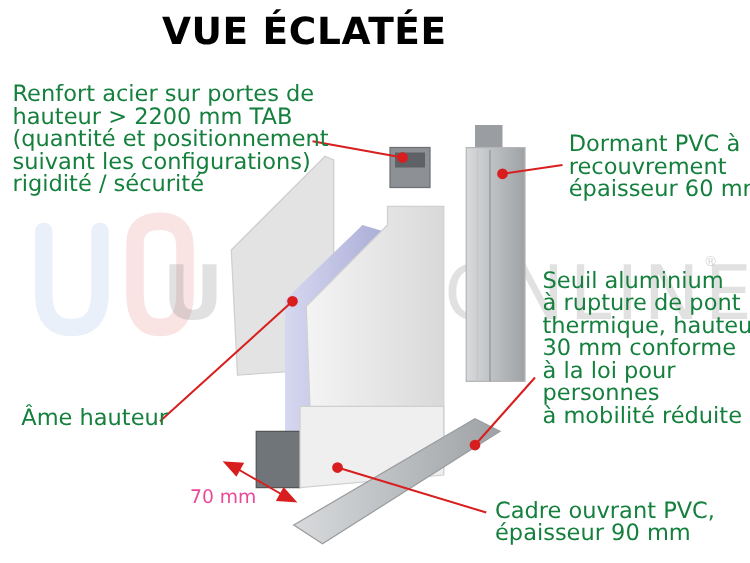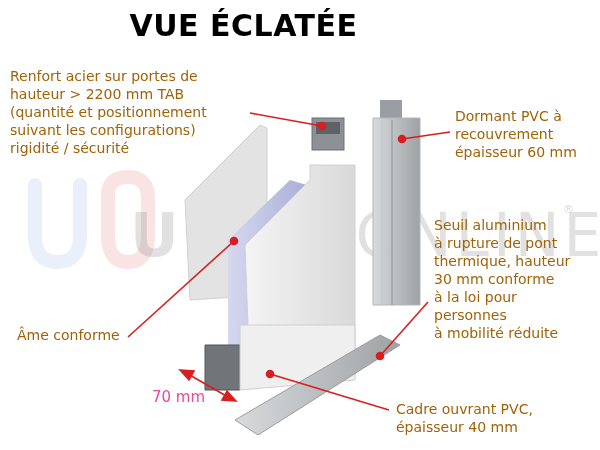--- a/index.html
+++ b/index.html
@@ -3,21 +3,21 @@
 <meta charset="utf-8">
 <style>
   * { margin:0; padding:0; box-sizing:border-box; }
   html, body { width:600px; height:450px; background:#ffffff; overflow:hidden; }
   body { position:relative; font-family:"DejaVu Sans", sans-serif; color:#1a1a1a; }
   .title {
     position:absolute; left:0; top:8px; width:487px; text-align:center;
     font-family:"DejaVu Sans", sans-serif; font-weight:bold; font-size:30px; letter-spacing:0.5px; color:#000;
   }
   .label {
-    position:absolute; font-size:14px; line-height:18px; color:#a16207; white-space:pre;
+    position:absolute; font-size:18px; line-height:18px; color:#15803d; white-space:pre;
     font-family:"DejaVu Sans", sans-serif;
   }
   .label-red { color:#ec4899; font-size:15px; }
   svg.scene { position:absolute; left:0; top:0; }
   .watermark {
     position:absolute; left:130px; top:200px; font-size:60px; letter-spacing:4px;
     color:rgba(120,120,120,0.22); font-family:"DejaVu Sans", sans-serif; font-weight:normal;
   }
   .watermark b { font-weight:bold; }
   .reg { position:absolute; left:563px; top:203px; font-size:11px; color:rgba(150,150,150,0.4); }
@@ -94,16 +94,16 @@
 <div class="label" style="left:455px;top:107px;">Dormant PVC à
 recouvrement
 épaisseur 60 mm</div>
 <div class="label" style="left:434px;top:216px;">Seuil aluminium
 à rupture de pont
 thermique, hauteur
 30 mm conforme
 à la loi pour
 personnes
 à mobilité réduite</div>
-<div class="label" style="left:17px;top:326px;">Âme conforme</div>
+<div class="label" style="left:17px;top:326px;">Âme hauteur</div>
 <div class="label" style="left:396px;top:400px;">Cadre ouvrant PVC,
-épaisseur 40 mm</div>
+épaisseur 90 mm</div>
 <div class="label label-red" style="left:152px;top:388px;">70 mm</div>
 
 </body></html>

